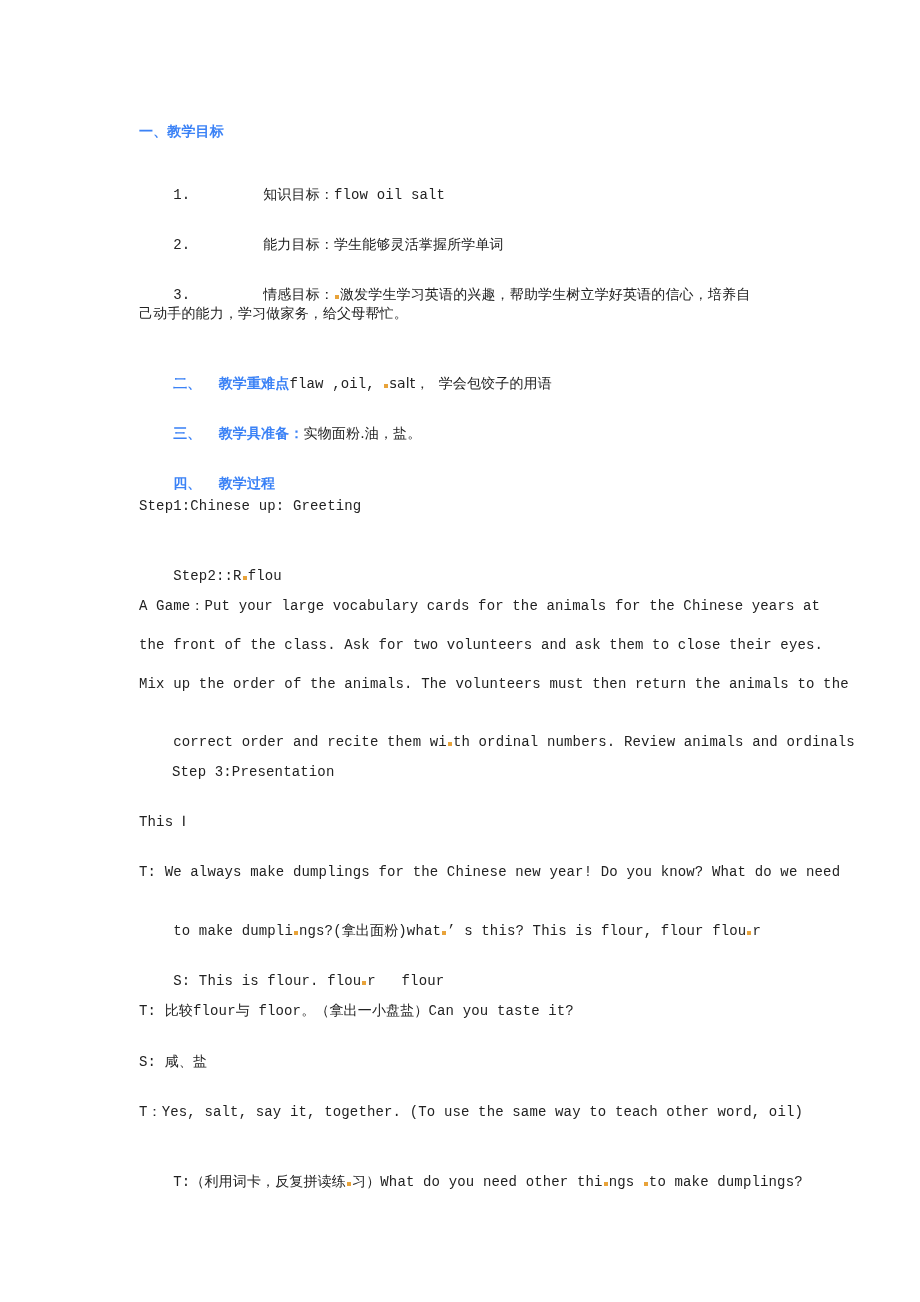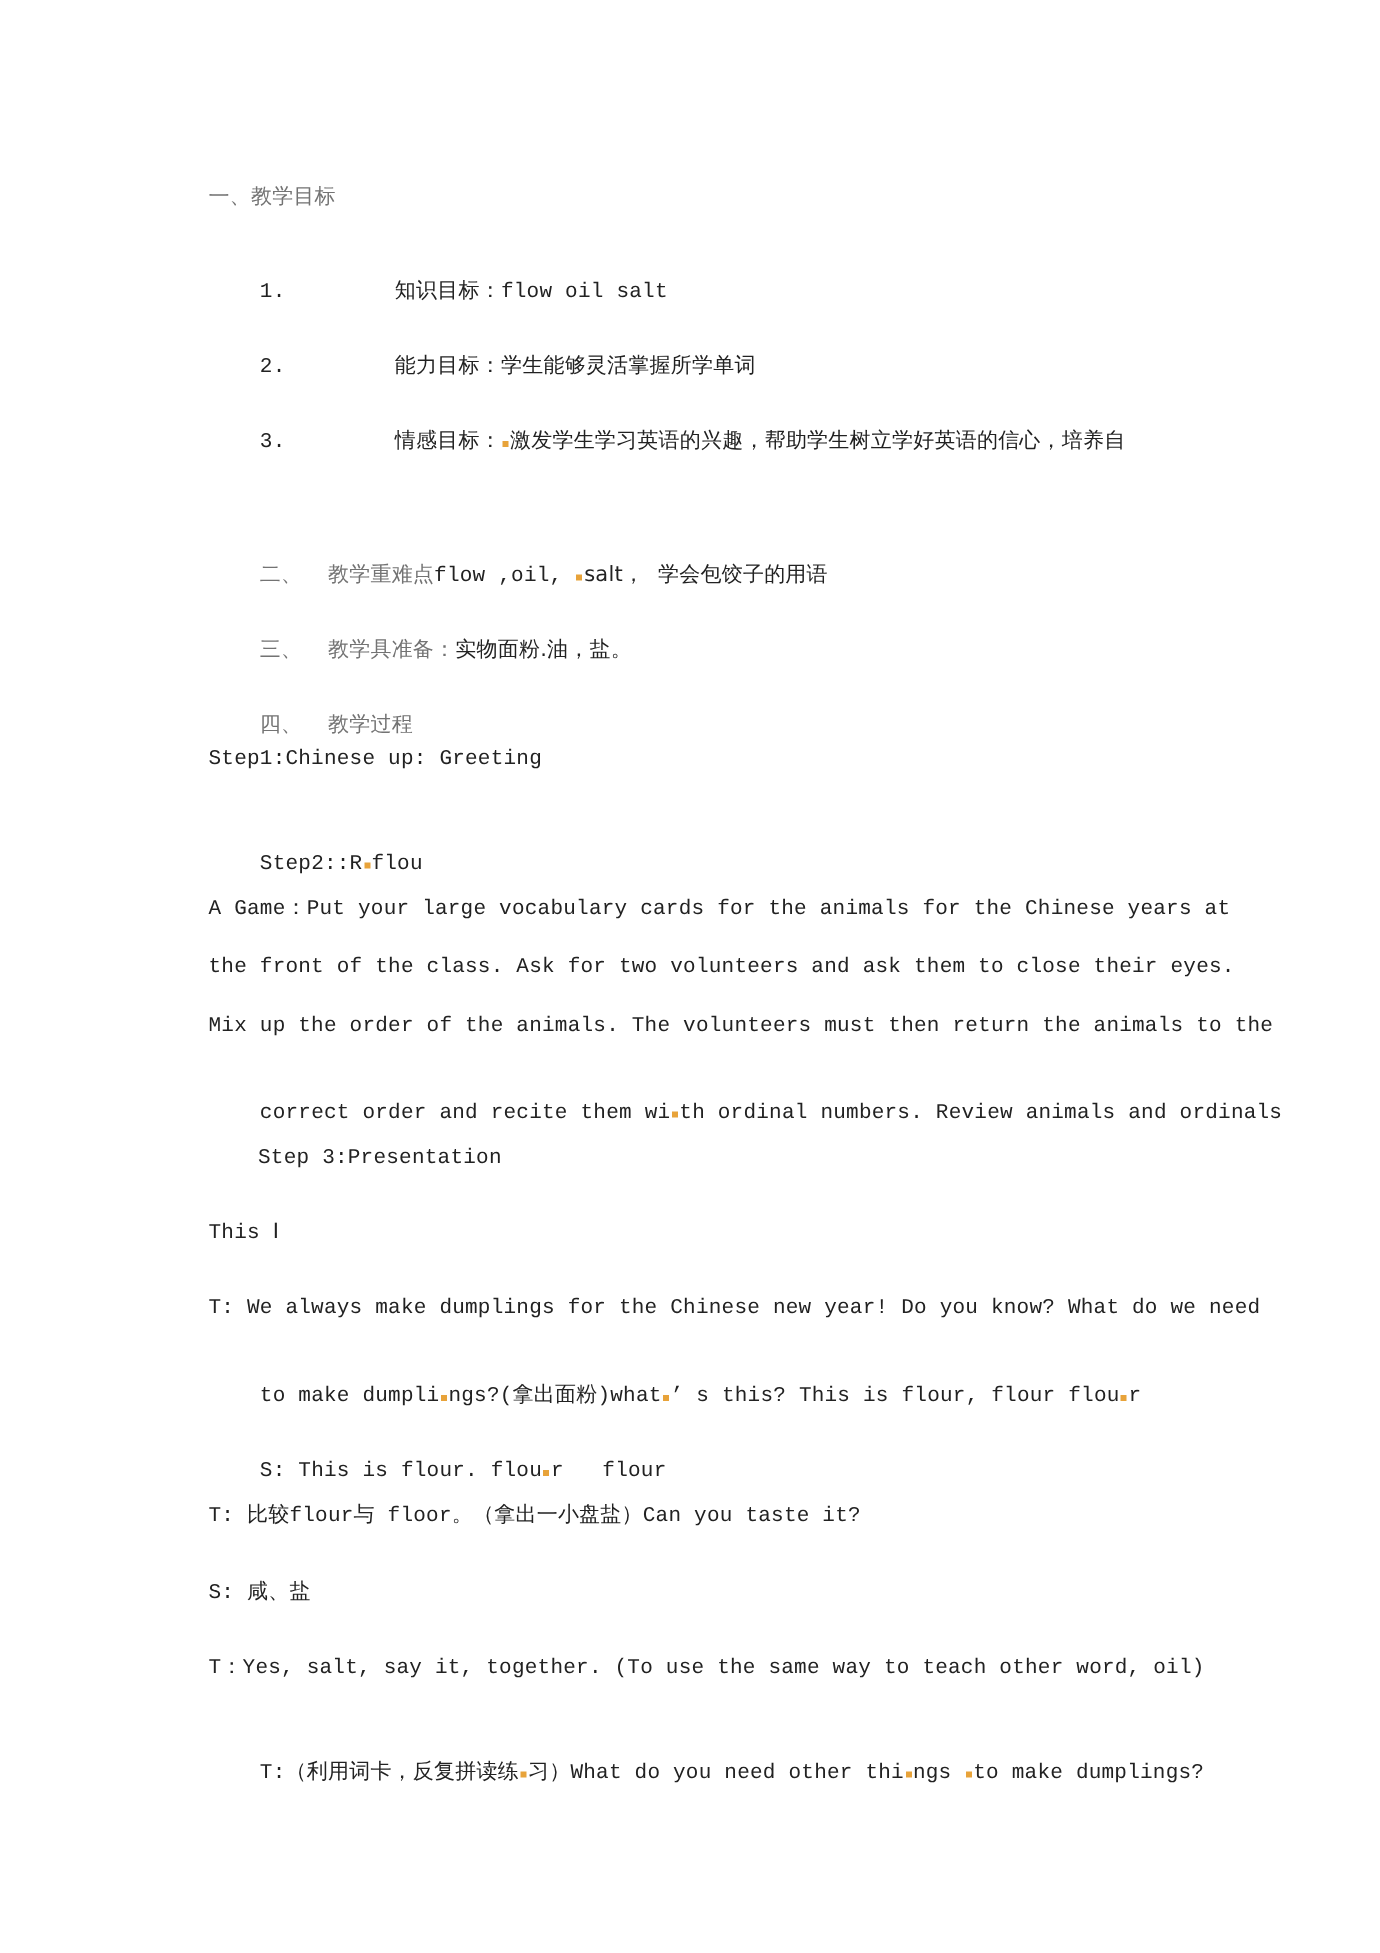--- a/index.html
+++ b/index.html
@@ -27,23 +27,23 @@
       line-height: 20px;
       white-space: pre;
       letter-spacing: 0.15px;
       font-family: "Liberation Mono", "DejaVu Sans Mono", monospace;
       color: #222;
     }
     .cjk {
       font-family: "DejaVu Sans", "Liberation Sans", sans-serif;
     }
     .heading {
-      font-weight: normal;
+      font-weight: bold;
       font-family: "DejaVu Sans", "Liberation Sans", sans-serif;
-      color: #737373;
+      color: #3b82f6;
     }
     .num {
       display: inline-block;
       width: 90px;
     }
     .mark {
       display: inline-block;
       width: 4px;
       height: 4px;
       background: #e8a33a;
@@ -62,23 +62,24 @@
     <span class="num">1.</span><span class="cjk">知识目标：</span><span>flow oil salt</span>
   </div>
 
   <div class="line" style="top:214px;">
     <span class="num">2.</span><span class="cjk">能力目标：</span><span class="cjk">学生能够灵活掌握所学单词</span>
   </div>
 
   <div class="line" style="top:264px;">
     <span class="num">3.</span><span class="cjk">情感目标：</span><span class="mark"></span><span class="cjk">激发学生学习英语的兴趣，帮助学生树立学好英语的信心，培养自</span>
   </div>
+  <div class="line cjk" style="top:303px;">己动手的能力，学习做家务，给父母帮忙。</div>
 
   <div class="line" style="top:353px;">
-    <span class="heading">二、</span><span>  </span><span class="heading">教学重难点</span><span>flow ,oil, </span><span class="mark"></span><span class="cjk">salt，  学会包饺子的用语</span>
+    <span class="heading">二、</span><span>  </span><span class="heading">教学重难点</span><span>flaw ,oil, </span><span class="mark"></span><span class="cjk">salt，  学会包饺子的用语</span>
   </div>
 
   <div class="line" style="top:403px;">
     <span class="heading">三、</span><span>  </span><span class="heading">教学具准备：</span><span class="cjk">实物面粉.油，盐。</span>
   </div>
 
   <div class="line" style="top:453px;">
     <span class="heading">四、</span><span>  </span><span class="heading">教学过程</span>
   </div>
 

